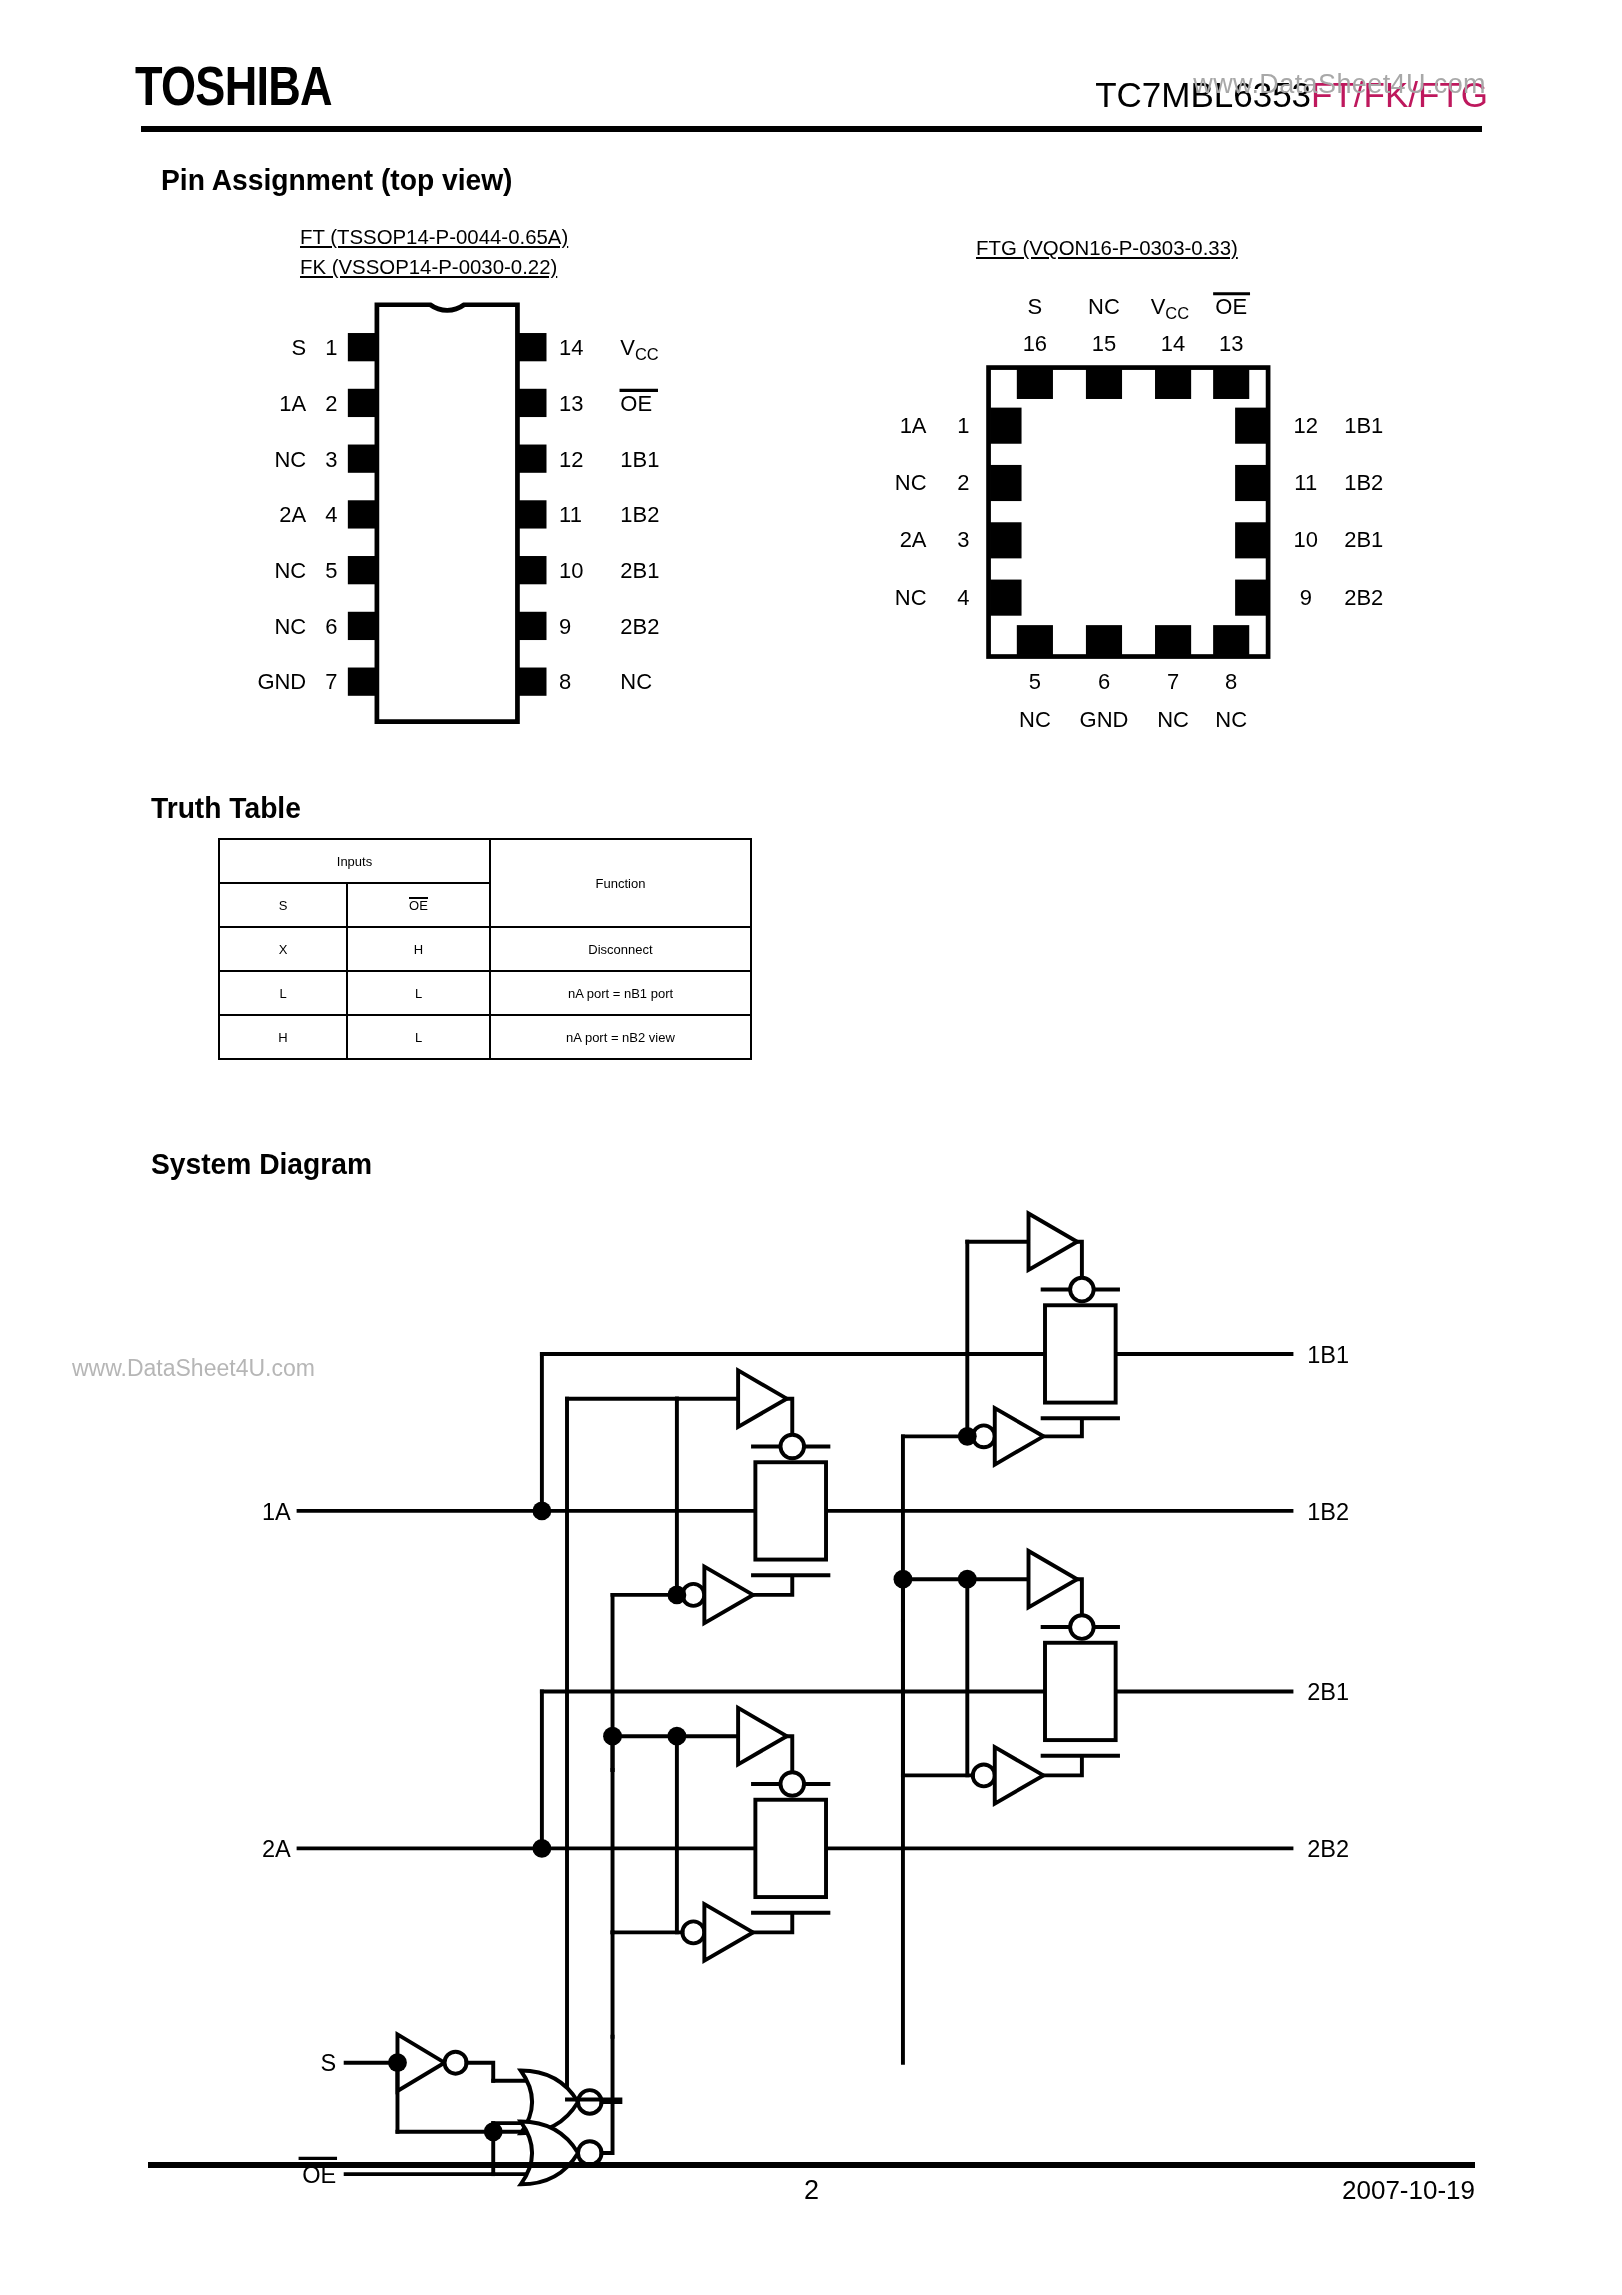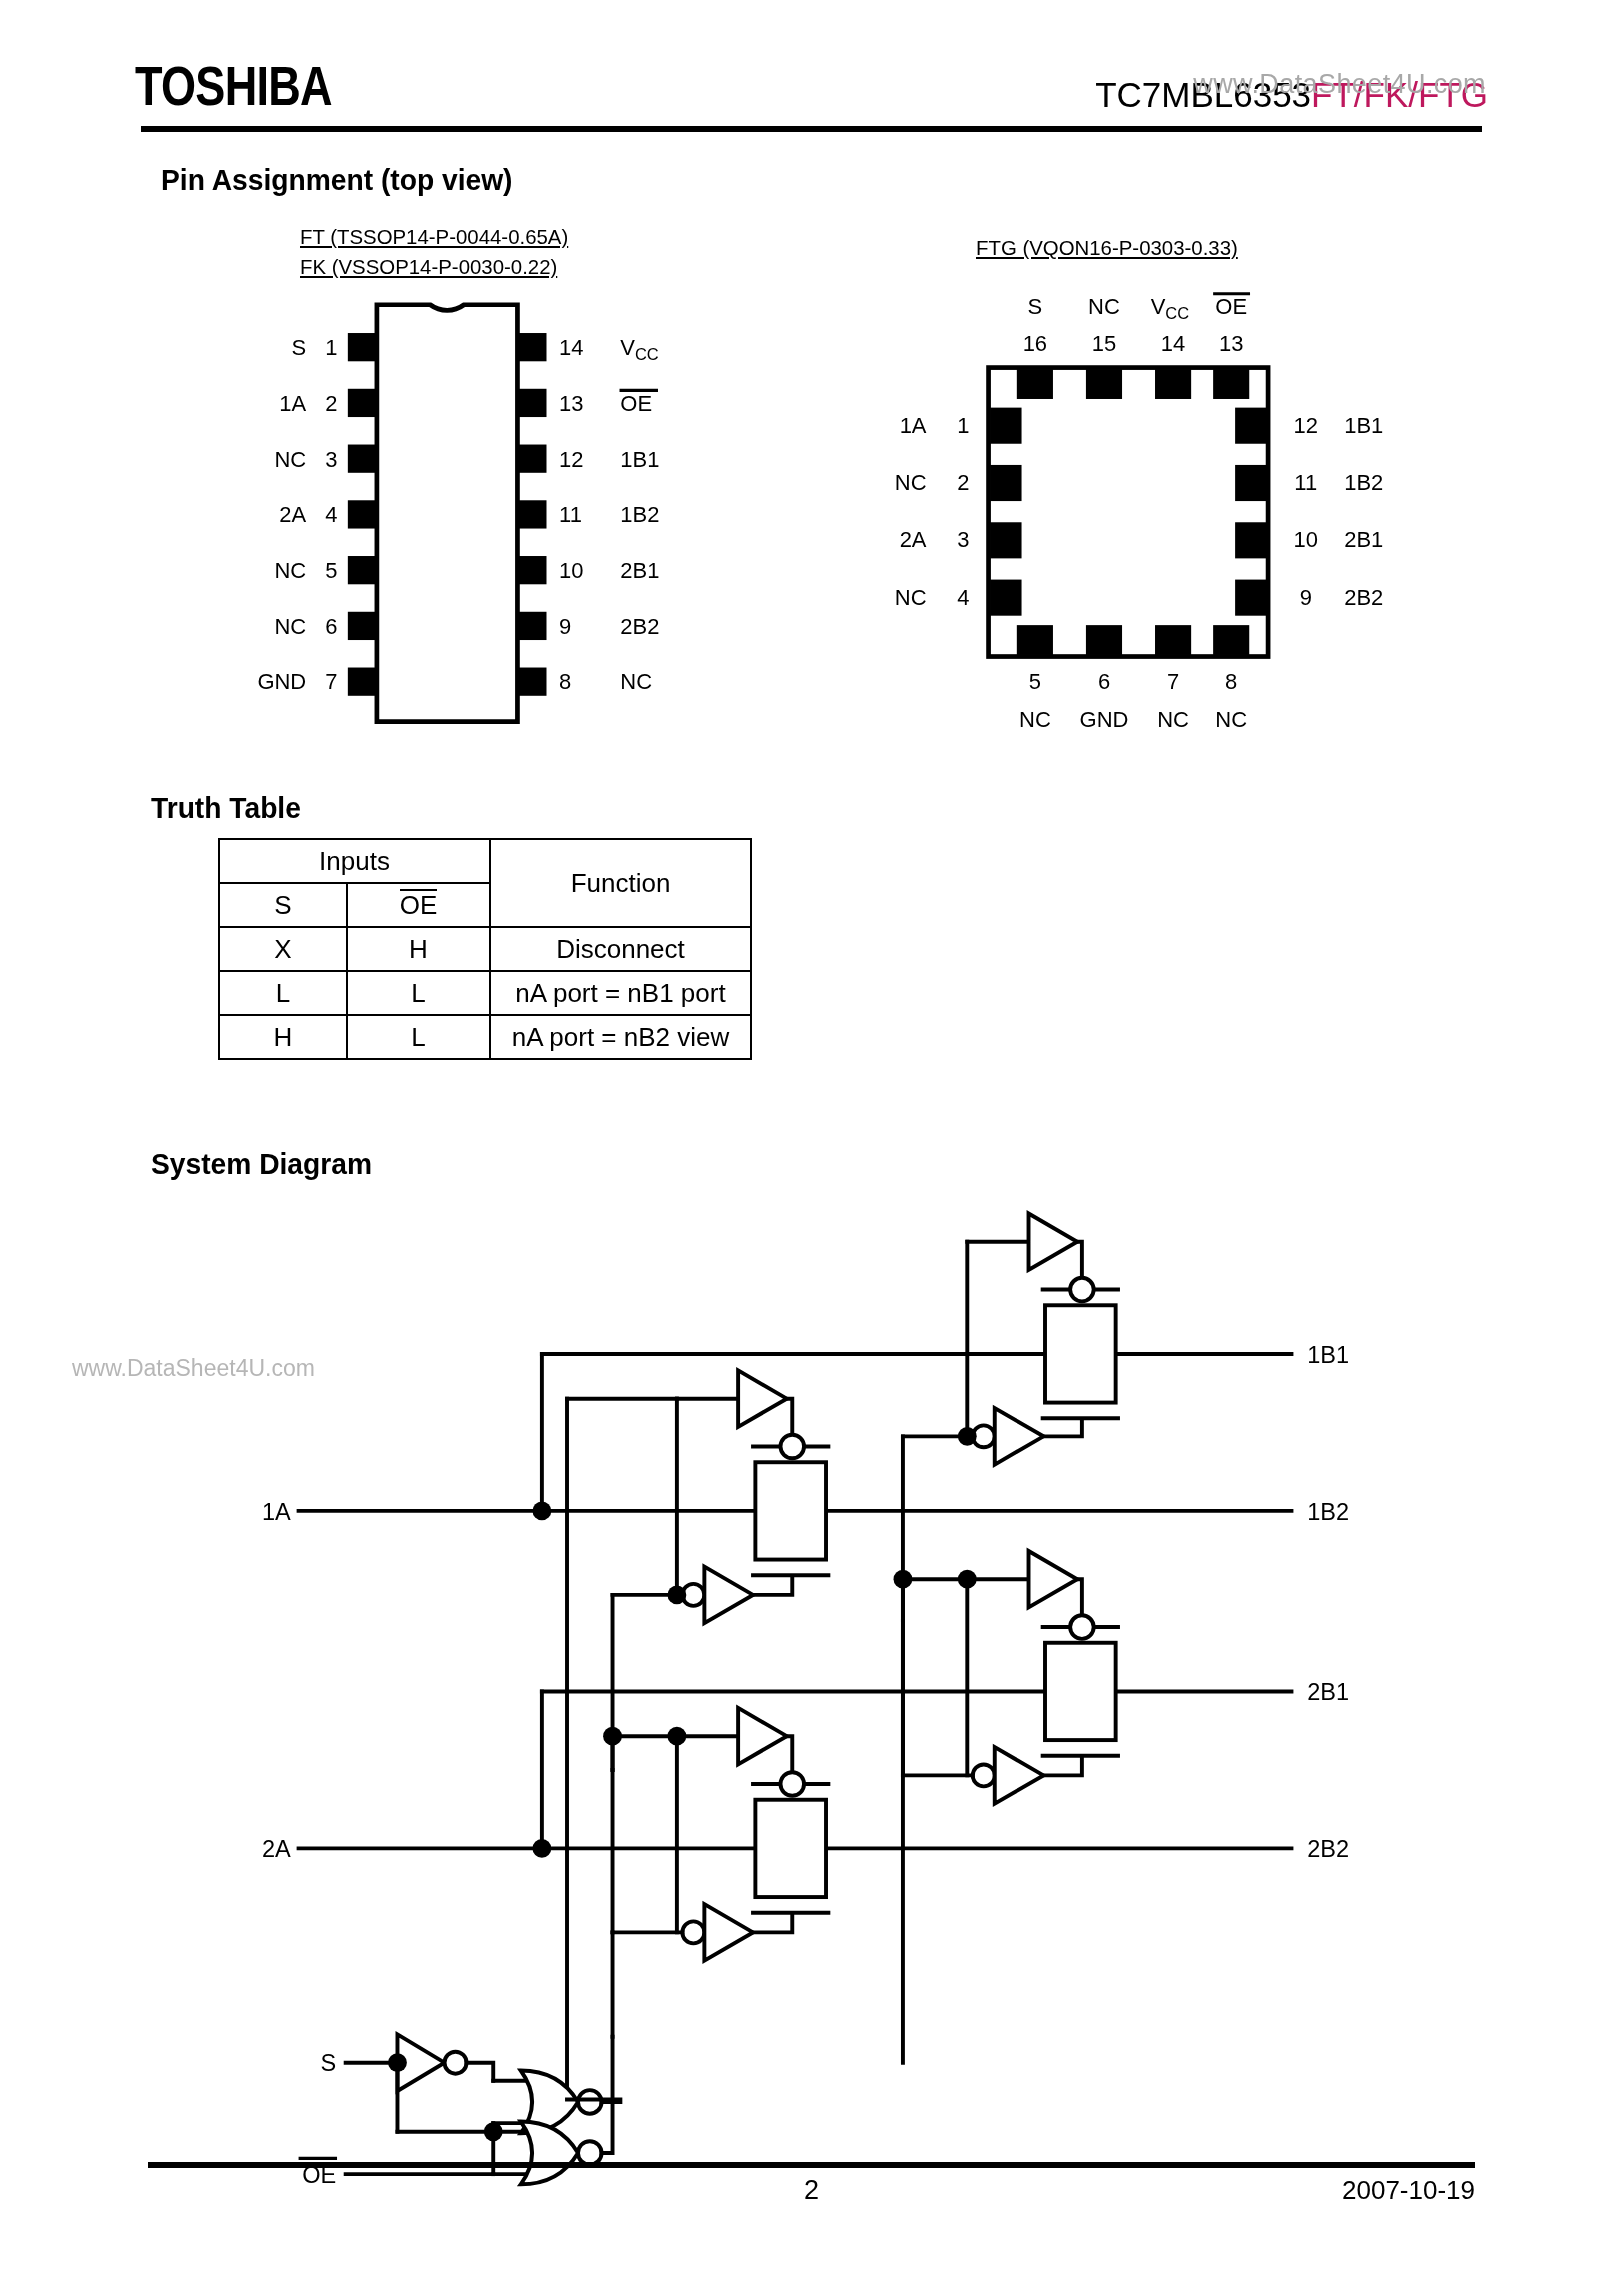--- a/index.html
+++ b/index.html
@@ -96,21 +96,21 @@
     font-family: "Liberation Sans", sans-serif;
     fill: #000;
   }
 
   
   table.truth {
     position: absolute;
     left: 218px;
     top: 838px;
     border-collapse: collapse;
-    font-size: 26px;
+    font-size: 13px;
     background: #fff;
   }
   table.truth td, table.truth th {
     border: 2.4px solid #000;
     text-align: center;
     font-weight: normal;
     padding: 0;
     height: 42px;
     vertical-align: middle;
   }

